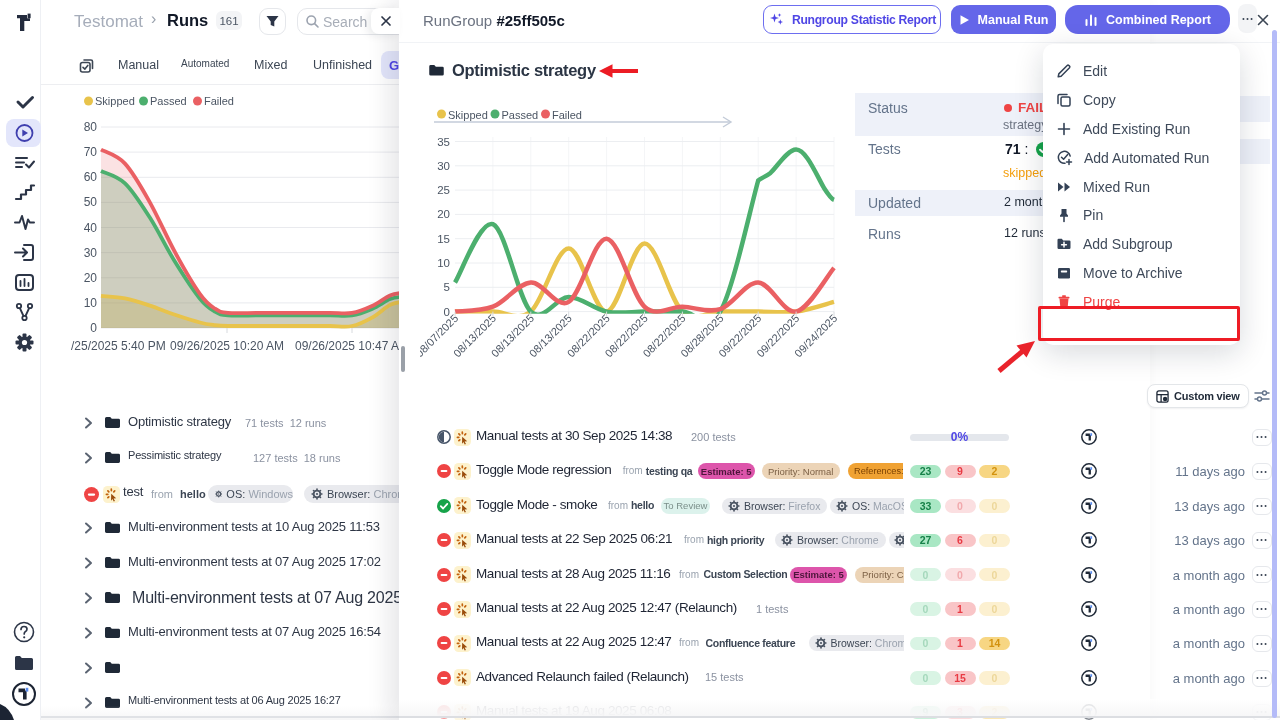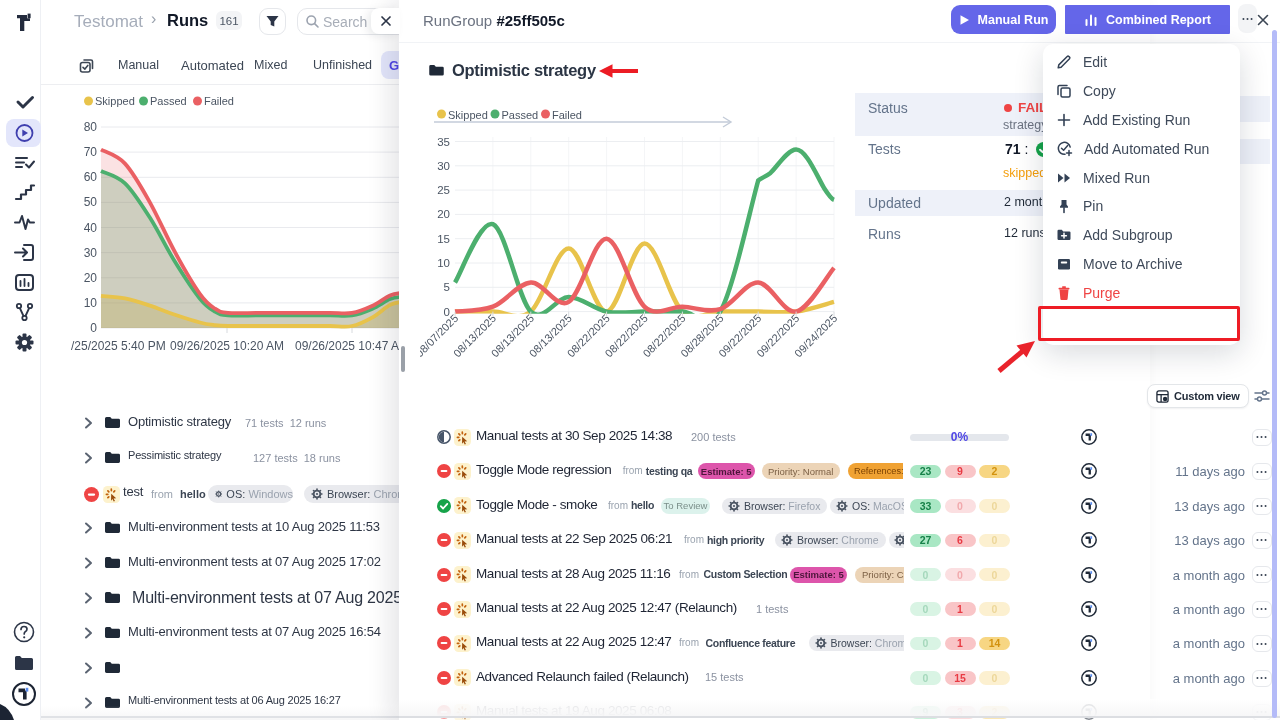--- a/index.html
+++ b/index.html
@@ -171,21 +171,21 @@
     <line x1="9.6" y1="9.6" x2="13" y2="13" stroke="#9ca3af" stroke-width="1.6" stroke-linecap="round"></line>
   </svg>
   <div class="abs" style="left:323px;top:14px;font-size:14px;color:#a8aeb8;">Search [</div>
 
   <svg class="abs" style="left:79px;top:58px;" width="15" height="15" viewBox="0 0 15 15">
     <path d="M5 2 L12 2 Q13.5 2 13.5 3.5 L13.5 10.5" fill="none" stroke="#3c4654" stroke-width="1.6" stroke-linecap="round"></path>
     <rect x="1.5" y="4.5" width="9.5" height="9.5" rx="2" fill="none" stroke="#3c4654" stroke-width="1.6"></rect>
     <path d="M4 9.3 L5.9 11.1 L8.8 7.4" fill="none" stroke="#3c4654" stroke-width="1.6" stroke-linecap="round" stroke-linejoin="round"></path>
   </svg>
   <div class="abs" style="left:118px;top:58px;font-size:12.5px;color:#3c4654;white-space:nowrap;">Manual</div>
-  <div class="abs" style="left:181px;top:58px;font-size:13px;color:#3c4654;white-space:nowrap;">Automated</div>
+  <div class="abs" style="left:181px;top:58px;font-size:10px;color:#3c4654;white-space:nowrap;">Automated</div>
   <div class="abs" style="left:254px;top:58px;font-size:12.5px;color:#3c4654;white-space:nowrap;">Mixed</div>
   <div class="abs" style="left:313px;top:58px;font-size:12.5px;color:#3c4654;white-space:nowrap;">Unfinished</div>
   <div class="abs" style="left:381px;top:51px;width:40px;height:28px;background:#e3e6fb;border-radius:8px;"></div>
   <div class="abs" style="left:389px;top:58px;font-size:13px;color:#4f46e5;font-weight:bold;">G</div>
   <div class="abs" style="left:41px;top:84px;width:364px;height:1px;background:#edeef1;"></div>
 
   <svg class="abs" style="left:41px;top:88px;" width="364" height="272" viewBox="41 88 364 272">
     <defs>
           <clipPath id="lclip">
             <rect x="98" y="90" width="306" height="240"></rect>
@@ -373,27 +373,35 @@
   <svg style="position:absolute;left:9px;top:7px;" width="12" height="12" viewBox="0 0 12 12">
     <path d="M2 2 L10 10 M10 2 L2 10" stroke="#2c3547" stroke-width="1.7" stroke-linecap="round"></path>
   </svg>
 </div>
 <div class="abs" id="drawer" style="left:399px;top:0;width:751px;height:720px;background:#fff;box-shadow:-10px 0 22px rgba(15,23,42,.10);z-index:10;">
   <div class="abs" style="left:2px;top:346px;width:4px;height:26px;background:#9aa0a8;border-radius:2px;"></div>
 
   <div class="abs" style="left:24px;top:12px;font-size:15px;color:#6b7280;">RunGroup <b style="color:#111827;">#25ff505c</b></div>
   <div class="abs" style="left:0;top:42px;width:881px;height:1px;background:#f1f3f6;"></div>
 
+  <div class="abs" style="left:364px;top:5px;width:178px;height:29px;border:1px solid #6d6ef0;border-radius:9px;background:#fff;display:flex;align-items:center;justify-content:center;">
+    <svg width="17" height="17" viewBox="0 0 17 17" style="margin-right:7px;">
+      <path d="M6.5 2.5 L7.6 5.9 L11 7 L7.6 8.1 L6.5 11.5 L5.4 8.1 L2 7 L5.4 5.9 Z" fill="#4f46e5"></path>
+      <path d="M12.3 8.3 L13 10.3 L15 11 L13 11.7 L12.3 13.7 L11.6 11.7 L9.6 11 L11.6 10.3 Z" fill="#4f46e5"></path>
+      <path d="M11.5 2.2 L12 3.6 L13.4 4.1 L12 4.6 L11.5 6 L11 4.6 L9.6 4.1 L11 3.6 Z" fill="#4f46e5"></path>
+    </svg>
+    <span style="font-size:12.2px;letter-spacing:-0.3px;color:#4f46e5;font-weight:bold;white-space:nowrap;">Rungroup Statistic Report</span>
+  </div>
   <div class="abs" style="left:552px;top:5px;width:105px;height:29px;border-radius:9px;background:#6466e9;display:flex;align-items:center;justify-content:center;">
     <svg width="11" height="12" viewBox="0 0 11 12" style="margin-right:8px;">
           <path d="M1.5 1.2 L10 6 L1.5 10.8 Z" fill="#fff"></path>
         </svg>
     <span style="font-size:12.5px;color:#fff;font-weight:bold;white-space:nowrap;">Manual Run</span>
   </div>
-  <div class="abs" style="left:666px;top:5px;width:165px;height:29px;border-radius:1px;background:#6466e9;display:flex;align-items:center;justify-content:center;">
+  <div class="abs" style="left:666px;top:5px;width:165px;height:29px;border-radius:13px;background:#6466e9;display:flex;align-items:center;justify-content:center;">
     <svg width="14" height="14" viewBox="0 0 14 14" style="margin-right:8px;">
       <g stroke="#fff" stroke-width="2" stroke-linecap="round">
         <line x1="2.5" y1="12" x2="2.5" y2="7"></line>
             <line x1="7" y1="12" x2="7" y2="2.5"></line>
             <line x1="11.5" y1="12" x2="11.5" y2="5"></line>
       </g>
     </svg>
     <span style="font-size:12.5px;color:#fff;font-weight:bold;white-space:nowrap;">Combined Report</span>
   </div>
   <div class="abs" style="left:839px;top:4px;width:19px;height:29px;border-radius:8px;background:#f3f4f6;display:flex;align-items:center;justify-content:center;">
@@ -747,21 +755,21 @@
           <use href="#dots3"></use>
         </svg>
       </div>
 
   <div class="abs" style="left:0;top:699px;width:881px;height:18px;background:linear-gradient(to bottom, rgba(255,255,255,0.72), rgba(246,246,247,1));"></div>
   <div class="abs" style="left:0;top:716px;width:881px;height:1.5px;background:#dcdee2;"></div>
 
   <div class="abs" style="left:872.5px;top:30px;width:5px;height:688px;background:#b4bbf8;border-radius:3px;"></div>
 
   <div class="abs" style="left:644px;top:44px;width:197px;height:301px;background:#fff;border-radius:10px;box-shadow:0 8px 30px rgba(15,23,42,.16);">
-    <div style="padding-top:4px;">
+    <div style="padding-top:13px;">
       <div class="mitem"><svg width="16" height="16" viewBox="0 0 16 16">
               <path d="M2.2 13.8 L2.8 10.9 L11.2 2.5 Q12 1.7 12.9 2.5 L13.5 3.1 Q14.3 3.9 13.5 4.8 L5.1 13.2 Z" fill="none" stroke="#334155" stroke-width="1.5" stroke-linejoin="round"></path>
             </svg>Edit</div>
       <div class="mitem"><svg width="16" height="16" viewBox="0 0 16 16">
               <rect x="5" y="5" width="9" height="9" rx="1.5" fill="none" stroke="#334155" stroke-width="1.5"></rect>
               <path d="M11 2.5 L3.5 2.5 Q2 2.5 2 4 L2 11.5" fill="none" stroke="#334155" stroke-width="1.5" stroke-linecap="round"></path>
             </svg>Copy</div>
       <div class="mitem"><svg width="16" height="16" viewBox="0 0 16 16">
               <path d="M8 2.5 L8 13.5 M2.5 8 L13.5 8" stroke="#334155" stroke-width="1.6" stroke-linecap="round"></path>
             </svg>Add Existing Run</div>

